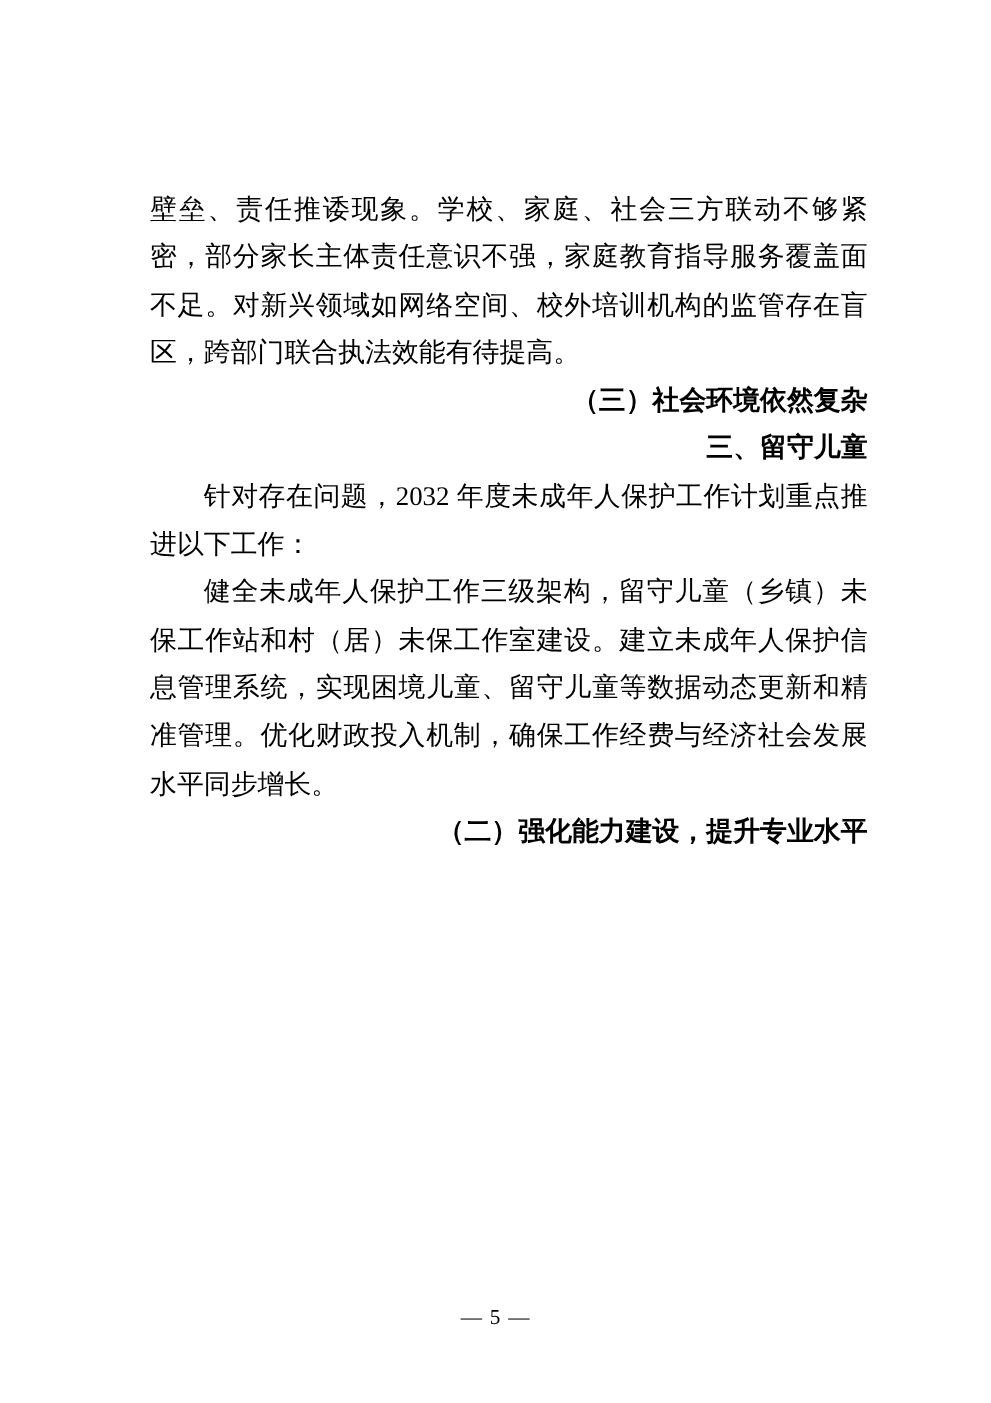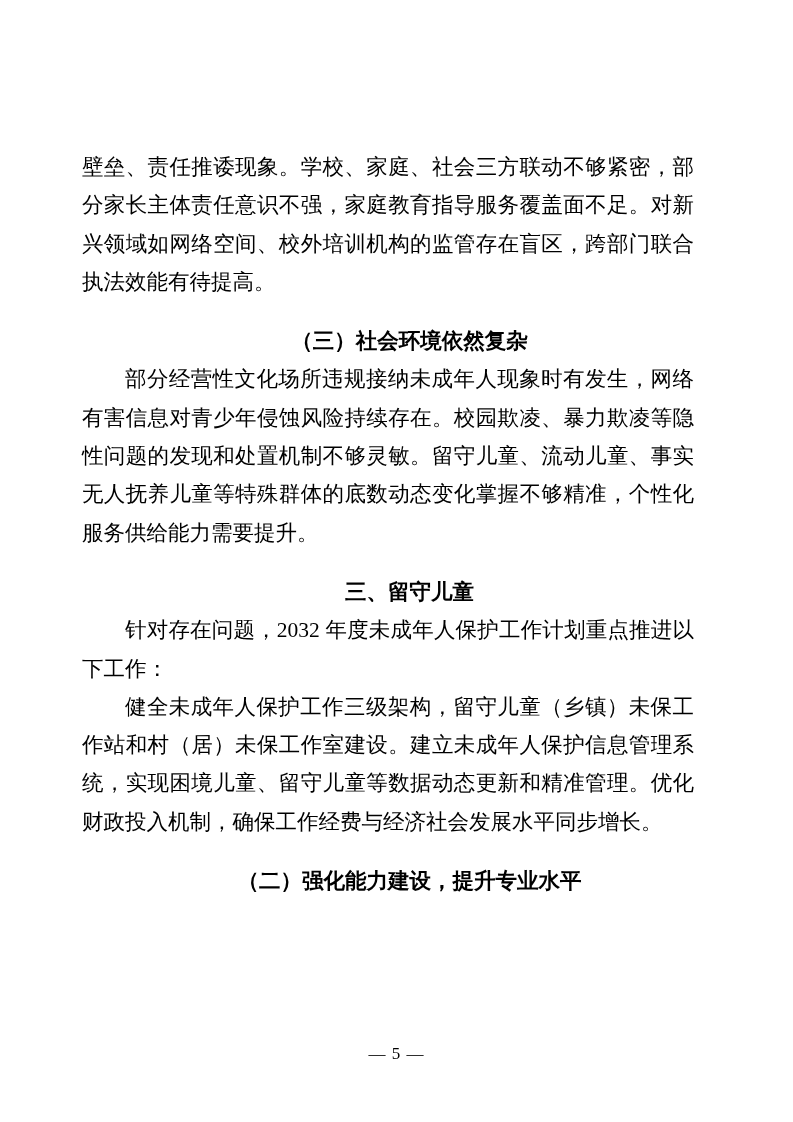--- a/index.html
+++ b/index.html
@@ -7,21 +7,21 @@
     padding: 0;
     background: #ffffff;
   }
   .page {
     position: relative;
     width: 793px;
     height: 1122px;
     margin: 0 auto;
     background: #ffffff;
     box-sizing: border-box;
-    padding: 148px 99px 0 82px;
+    padding: 148px 99px 0 120px;
     font-family: "Liberation Serif", "DejaVu Serif", serif;
     color: #000000;
     overflow: hidden;
   }
   .block {
     margin: 0;
     font-size: 21.5px;
     line-height: 38.3px;
     text-align: justify;
     text-justify: inter-ideograph;
@@ -30,22 +30,21 @@
   .para {
     text-indent: 2em;
   }
   .para-continuation {
     text-indent: 0;
   }
   .heading {
     text-indent: 2em;
     font-weight: bold;
     font-family: "Liberation Sans", "DejaVu Sans", sans-serif;
-    text-align: center;
-    margin-top: 21px;
+    text-align: right;
   }
   .footer {
     position: absolute;
     left: 0;
     bottom: 58px;
     width: 100%;
     text-align: center;
     font-size: 17px;
     letter-spacing: 1px;
     font-family: "Liberation Serif", "DejaVu Serif", serif;
@@ -54,21 +53,20 @@
 </style>
 </head>
 <body>
 
 <div class="page">
 
   <p class="block para-continuation">壁垒、责任推诿现象。学校、家庭、社会三方联动不够紧密，部分家长主体责任意识不强，家庭教育指导服务覆盖面不足。对新兴领域如网络空间、校外培训机构的监管存在盲区，跨部门联合执法效能有待提高。</p>
 
   <p class="block heading">（三）社会环境依然复杂</p>
 
-  <p class="block para">部分经营性文化场所违规接纳未成年人现象时有发生，网络有害信息对青少年侵蚀风险持续存在。校园欺凌、暴力欺凌等隐性问题的发现和处置机制不够灵敏。留守儿童、流动儿童、事实无人抚养儿童等特殊群体的底数动态变化掌握不够精准，个性化服务供给能力需要提升。</p>
 
   <p class="block heading">三、留守儿童</p>
 
   <p class="block para">针对存在问题，2032 年度未成年人保护工作计划重点推进以下工作：</p>
 
 
   <p class="block para">健全未成年人保护工作三级架构，留守儿童（乡镇）未保工作站和村（居）未保工作室建设。建立未成年人保护信息管理系统，实现困境儿童、留守儿童等数据动态更新和精准管理。优化财政投入机制，确保工作经费与经济社会发展水平同步增长。</p>
 
   <p class="block heading">（二）强化能力建设，提升专业水平</p>
 

